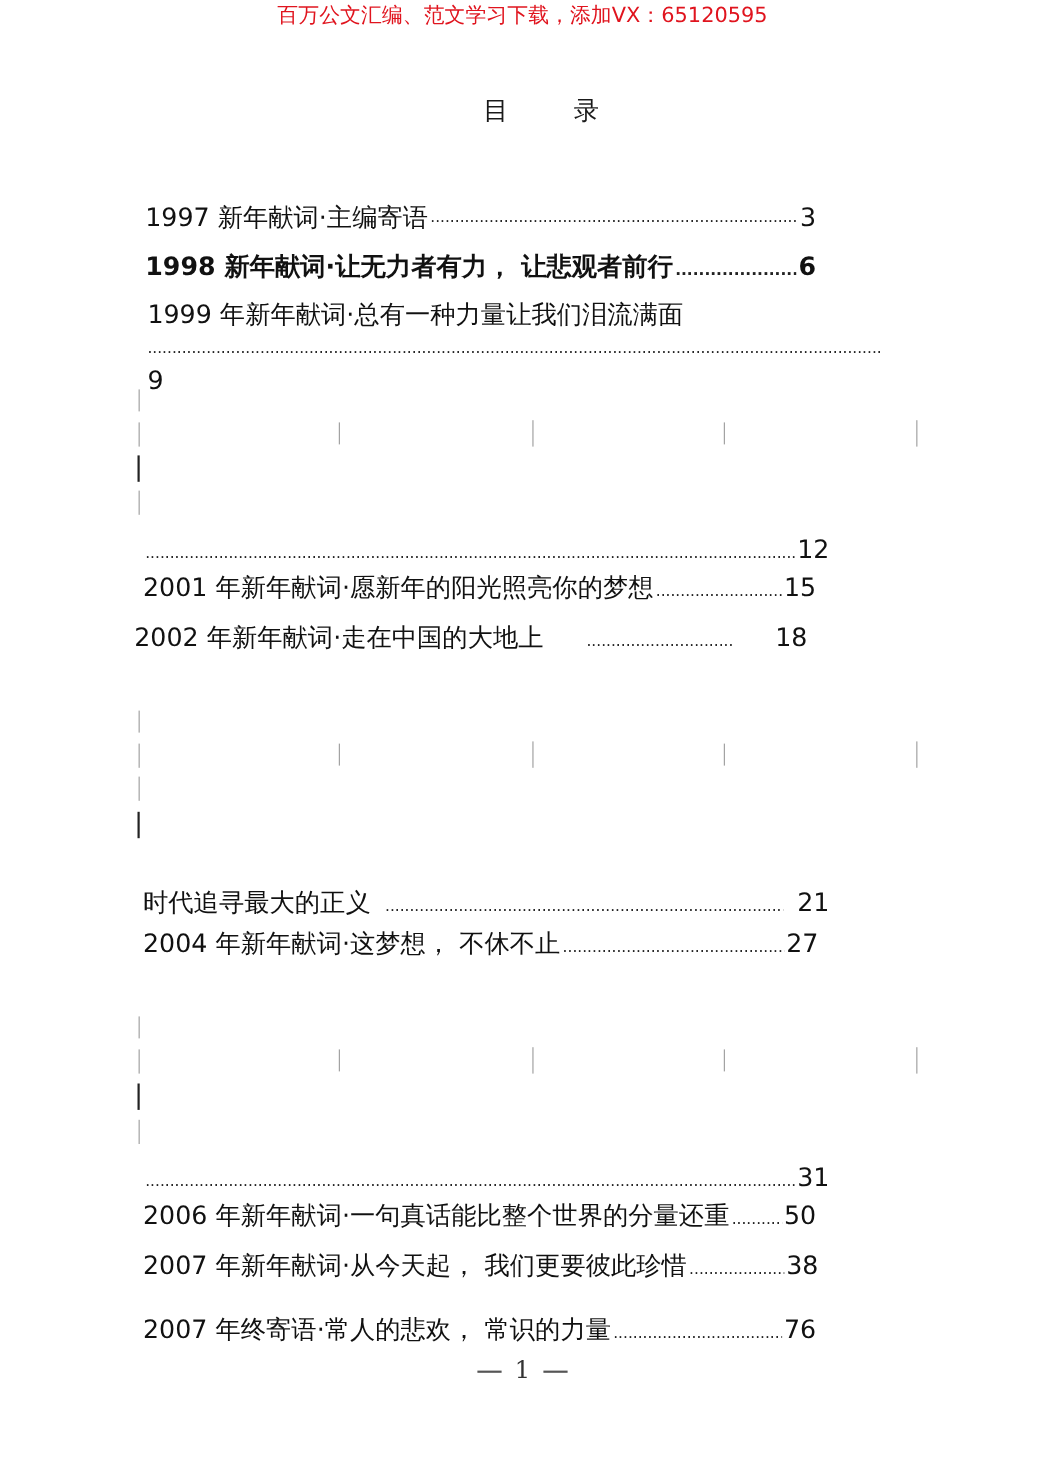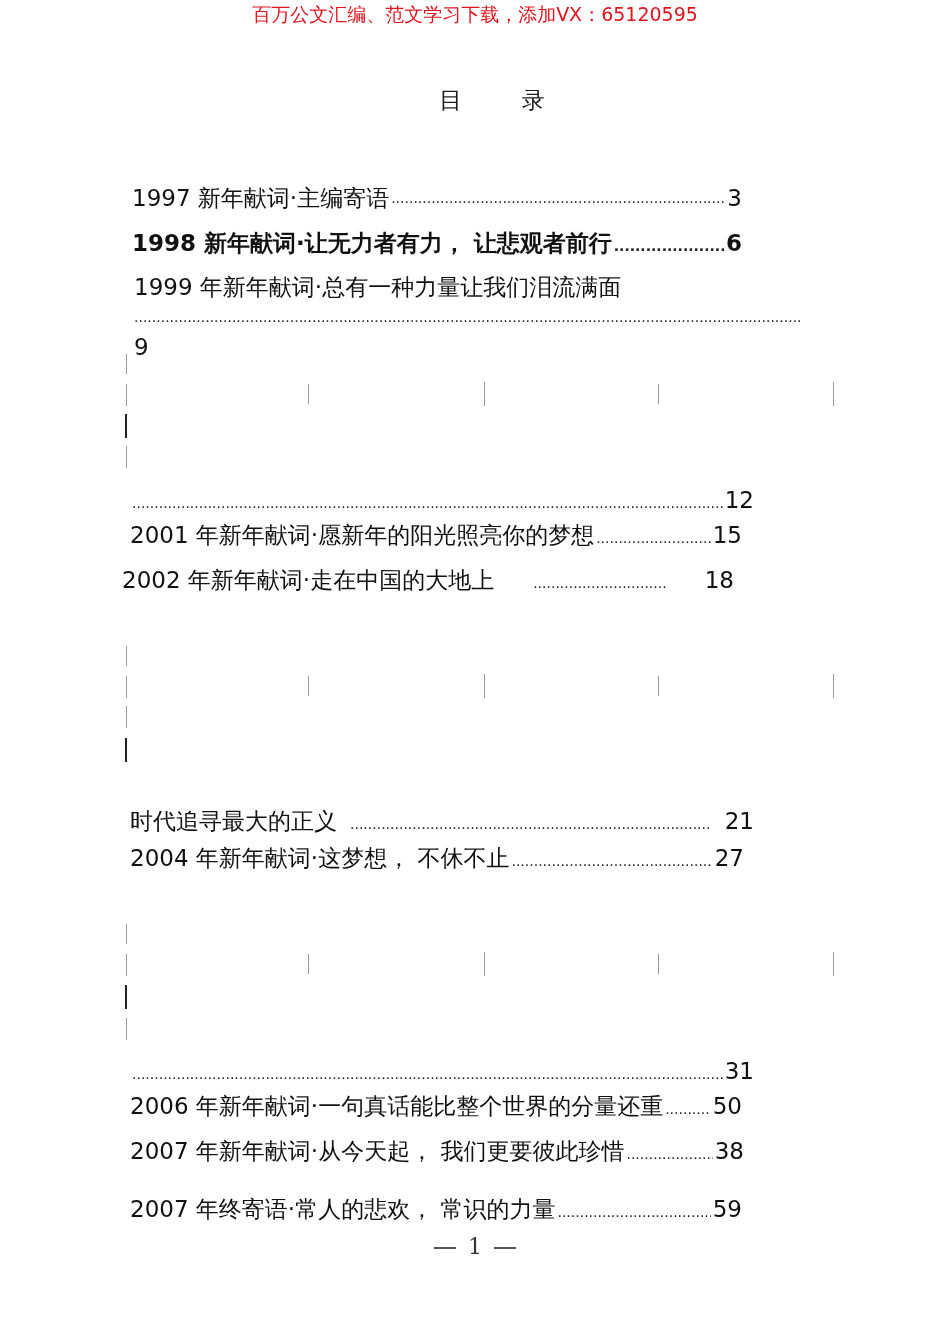--- a/index.html
+++ b/index.html
@@ -124,18 +124,18 @@
   <span class="page">50</span>
 </div>
 <div class="toc-line" style="top:1136px; left:130px; width:614px;">
   <span class="label">2007 年新年献词·从今天起，  我们更要彼此珍惜</span>
   <span class="leader">......................................................................................................................................................</span>
   <span class="page">38</span>
 </div>
 <div class="toc-line" style="top:1180px; left:130px; width:612px;margin-top:14px;">
   <span class="label">2007 年终寄语·常人的悲欢，  常识的力量</span>
   <span class="leader">......................................................................................................................................................</span>
-  <span class="page">59</span>
+  <span class="page">76</span>
 </div>
 
 <div class="footer">
   <span class="dash"></span><span>1</span><span class="dash"></span>
 </div>
 
 </body></html>

